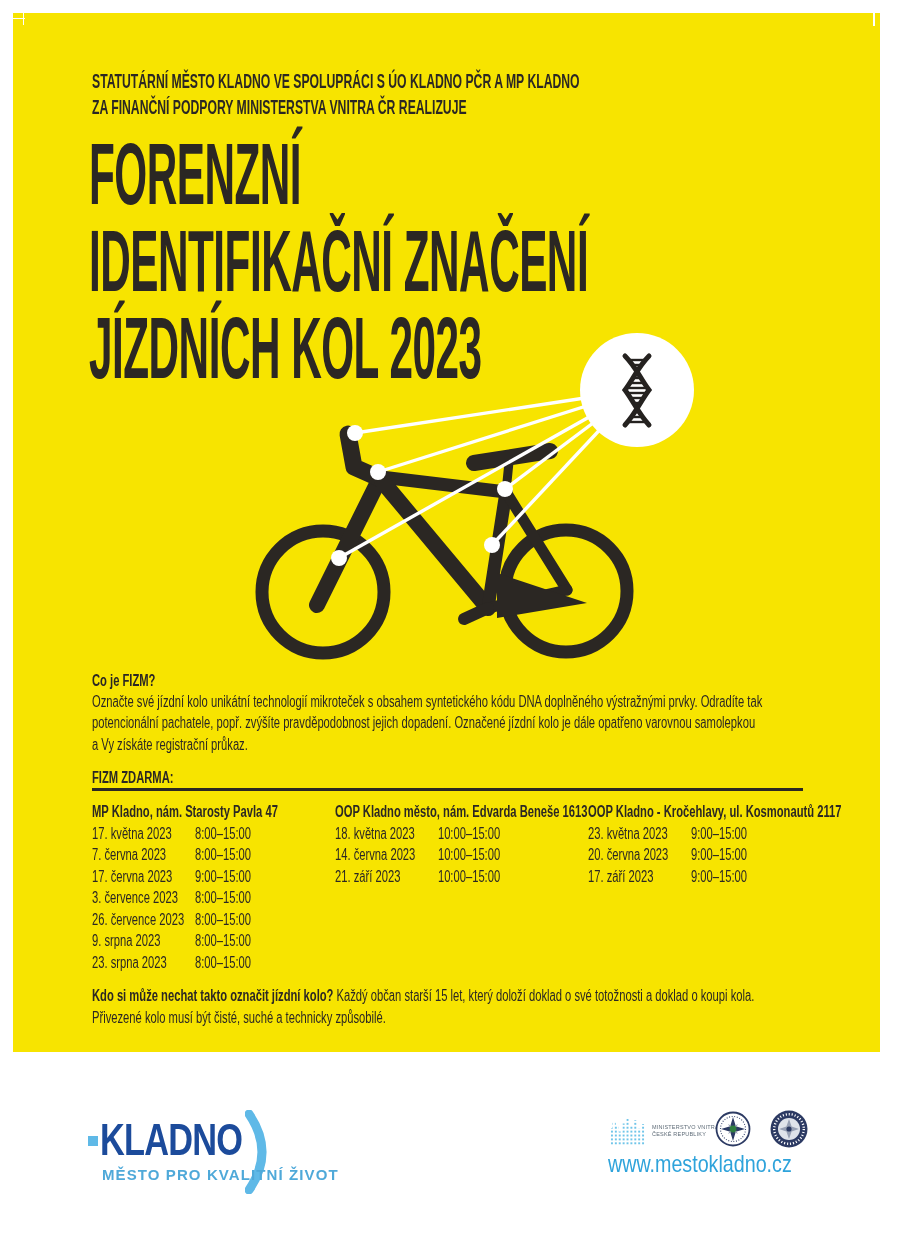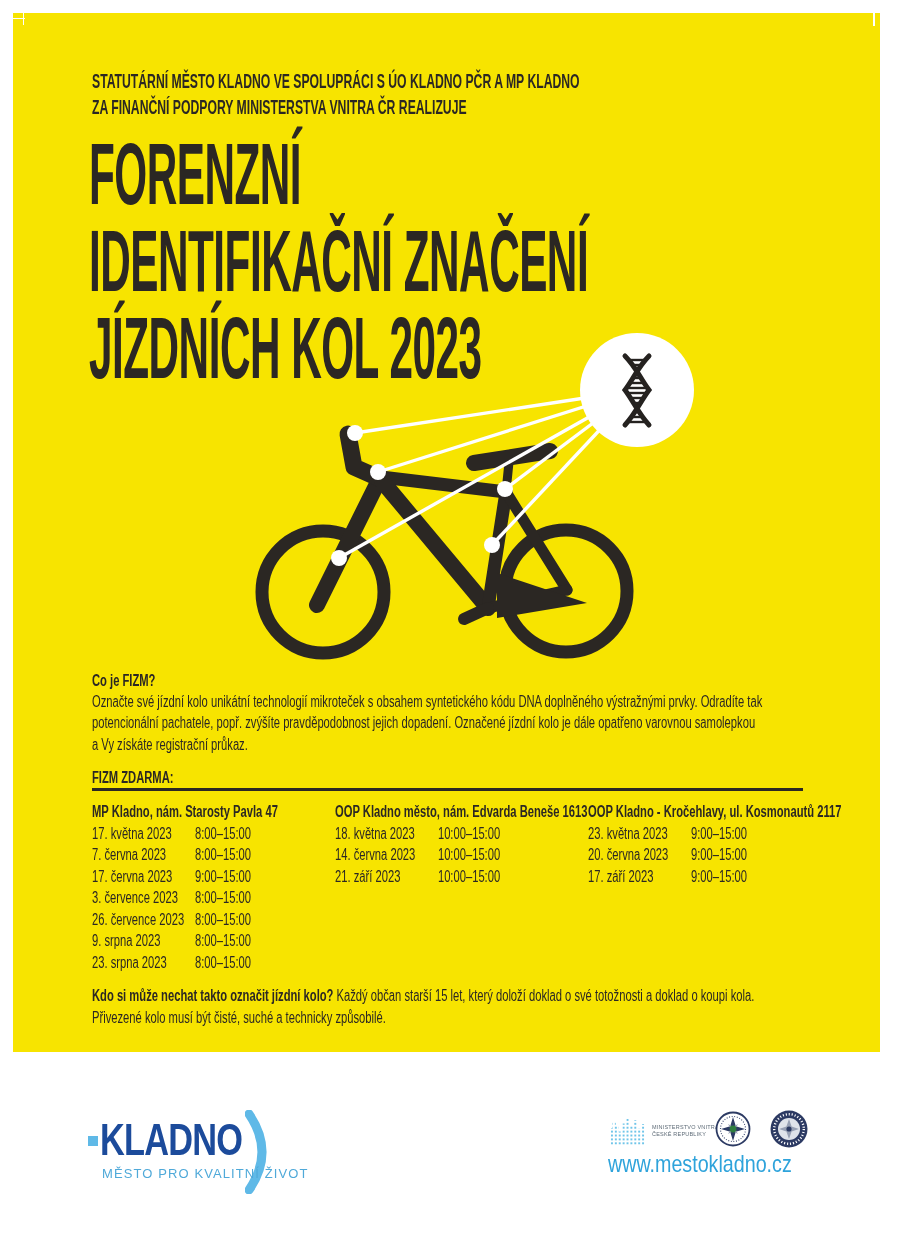--- a/index.html
+++ b/index.html
@@ -34,21 +34,21 @@
   .srow{display:flex;white-space:nowrap;}
   .sdate{width:147px;flex:none;}
 
   .kdo{left:92px;top:985px;font-size:16px;line-height:22px;width:1100px;}
   .kdo b{font-weight:700;}
 
   
   .klad-square{left:88px;top:1136px;width:10px;height:10px;background:#5FB9E7;}
   .klad-word{left:100px;top:1115px;font-size:44px;font-weight:700;color:#1C4B9B;
              letter-spacing:-1px;transform:scaleX(.78);transform-origin:0 0;white-space:nowrap;}
-  .klad-tag{left:102px;top:1166px;font-size:13px;font-weight:400;color:#4FA9D9;
+  .klad-tag{left:102px;top:1166px;font-size:15px;font-weight:700;color:#4FA9D9;
             letter-spacing:1.1px;white-space:nowrap;}
   .min-dots{left:610px;top:1118px;width:36px;height:27px;
             background-image:radial-gradient(circle,#70C5E9 1.15px,rgba(0,0,0,0) 1.35px);
             background-size:3.9px 3.9px;
             clip-path:polygon(0 38%,7% 38%,7% 13%,16% 13%,16% 30%,25% 30%,25% 50%,34% 50%,34% 20%,45% 20%,45% 0%,55% 0%,55% 28%,66% 28%,66% 8%,77% 8%,77% 40%,86% 40%,86% 22%,100% 22%,100% 100%,0 100%);}
   .min-text{left:652px;top:1124px;font-size:5.5px;line-height:7px;color:#5E6B77;
             letter-spacing:.2px;white-space:nowrap;}
   .website{left:608px;top:1150px;font-size:24px;color:#2EA3DB;
            transform:scaleX(.82);transform-origin:0 0;white-space:nowrap;}
 </style>

